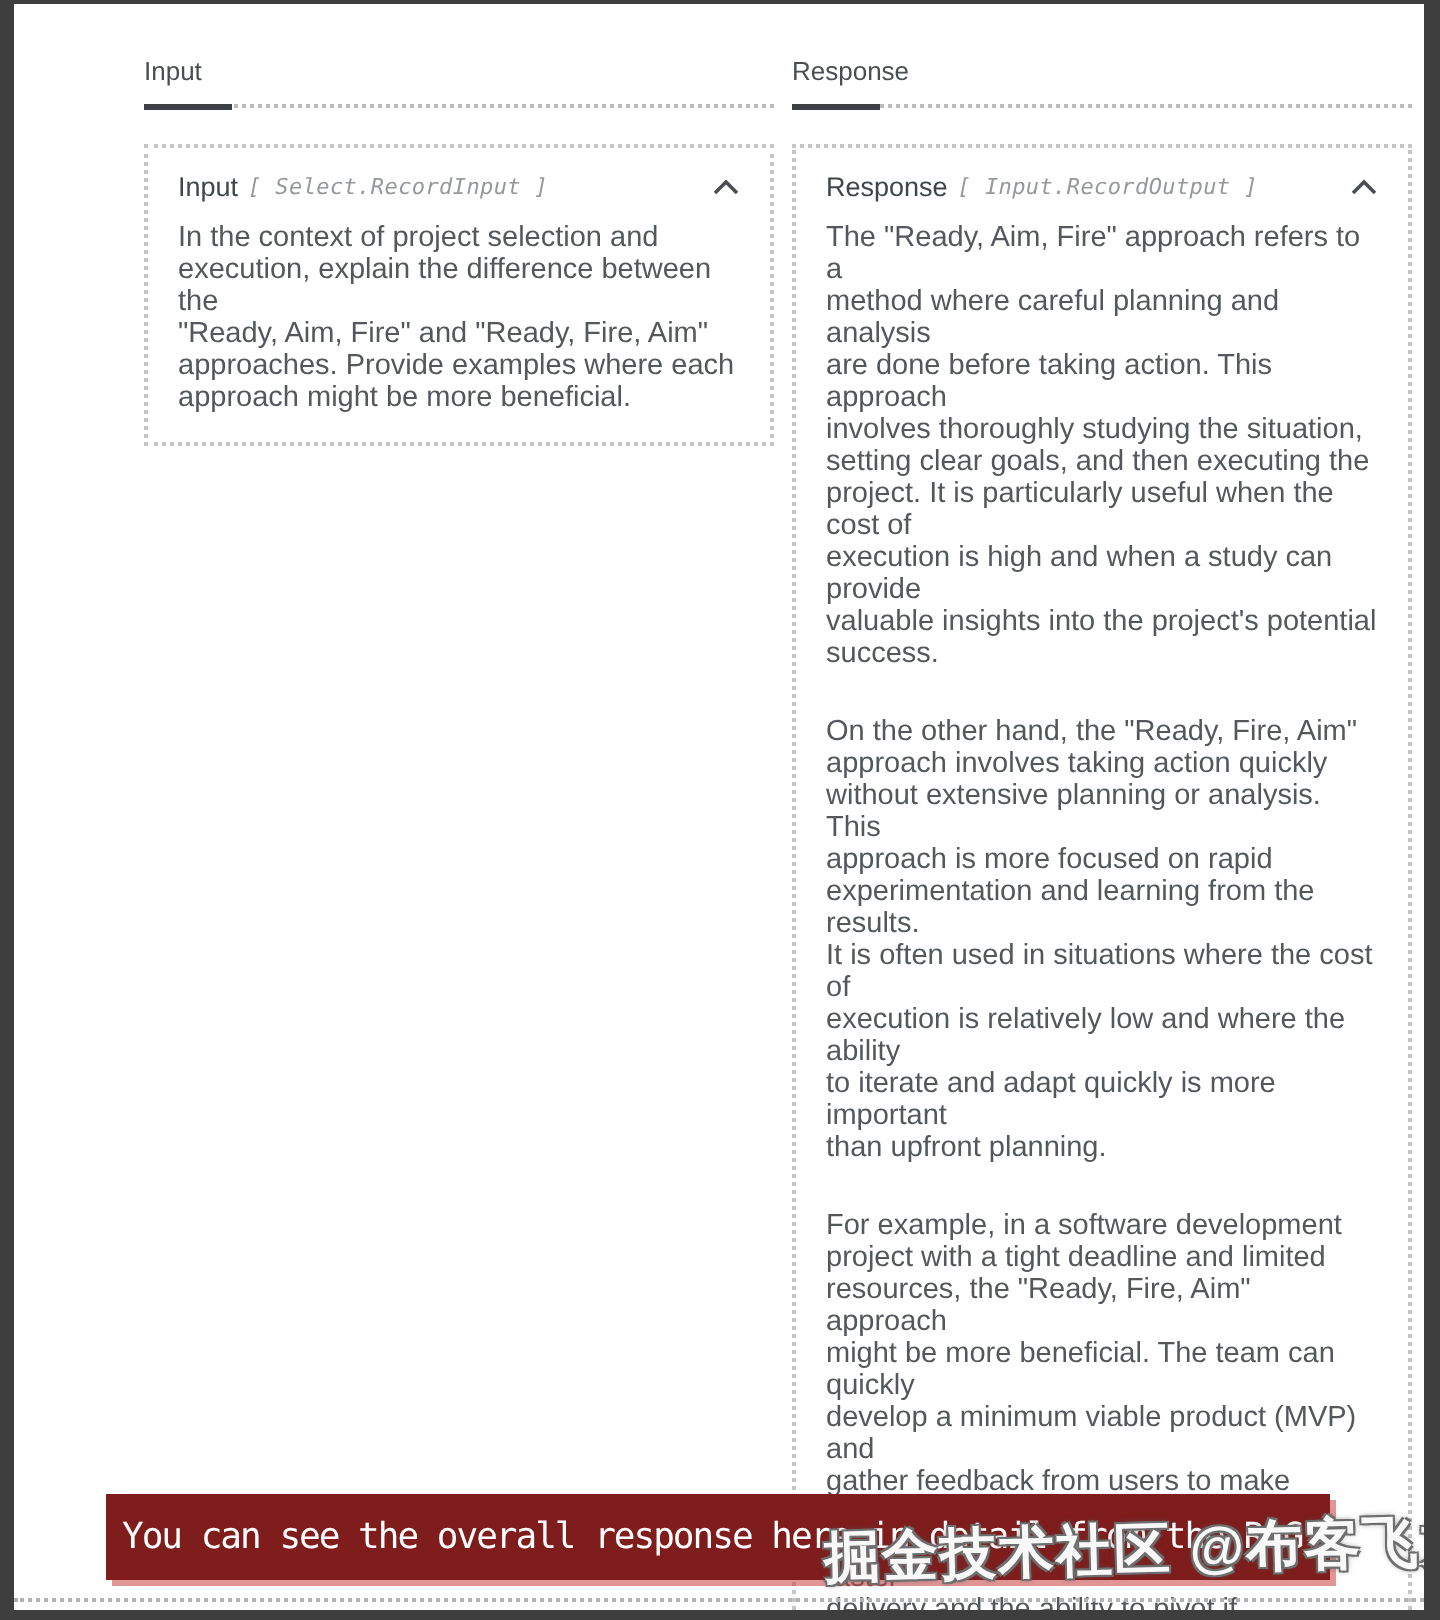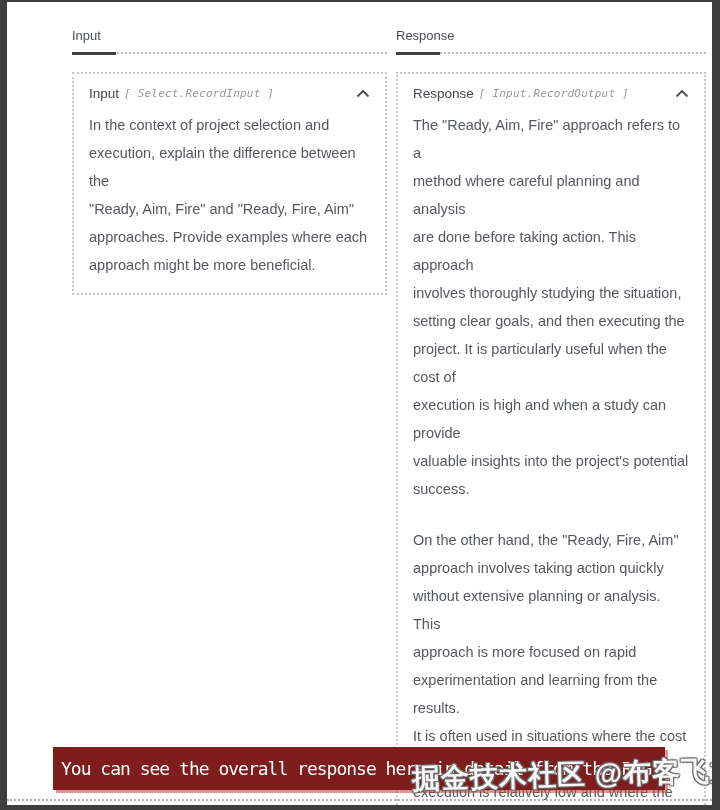--- a/index.html
+++ b/index.html
@@ -48,21 +48,21 @@
   .panel-title { font-size: 13.5px; color: #40454b; }
   .panel-type {
     font-family: "DejaVu Sans Mono", monospace;
     font-size: 11px; color: #95989c; margin-left: 5px;
     letter-spacing: 0.2px;
     font-style: italic;
   }
   .panel-header .spacer { flex: 1; }
   .chevron { width: 14px; height: 9px; display: block; }
   .panel-body {
-    font-size: 14.5px; line-height: 28px; color: #54585d;
+    font-size: 14.5px; line-height: 16px; color: #54585d;
   }
   .para { white-space: pre-line; margin-bottom: 23px; }
   .para:last-child { margin-bottom: 0; }
   
   .banner {
     position: absolute; left: 53px; top: 747px; width: 612px; height: 43px;
     background: #7f1d1d;
     box-shadow: 3px 3px 0 rgba(201,62,62,0.55);
     z-index: 5;
     display: flex; align-items: center;

